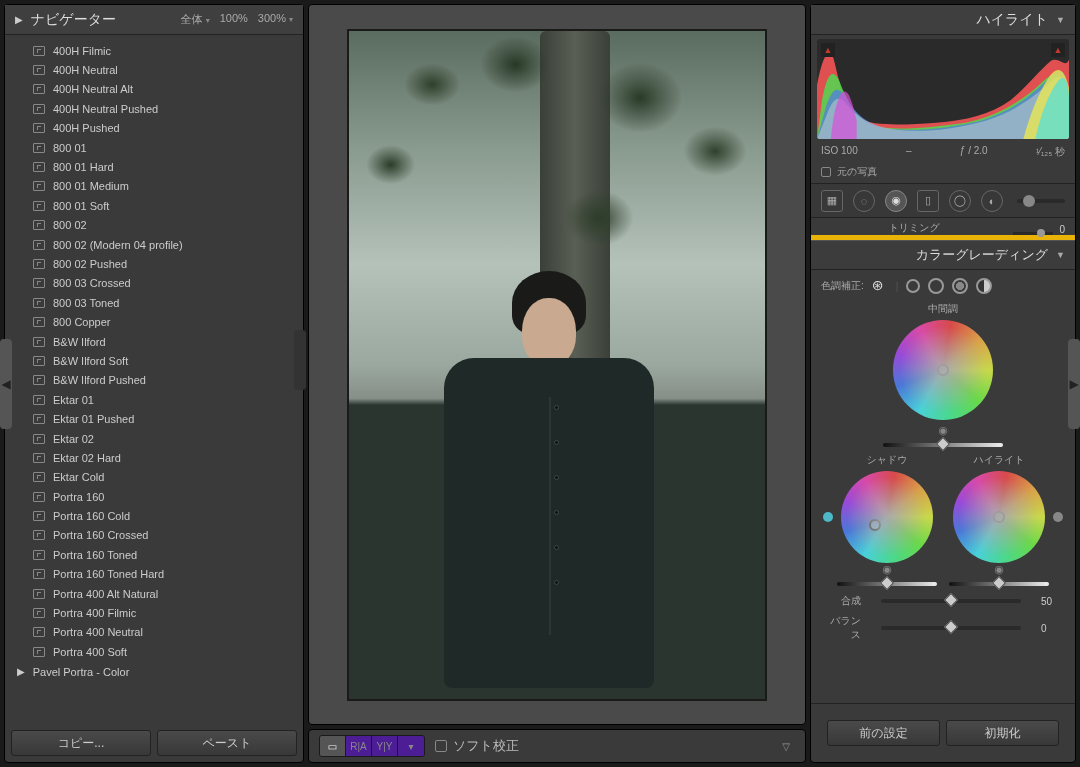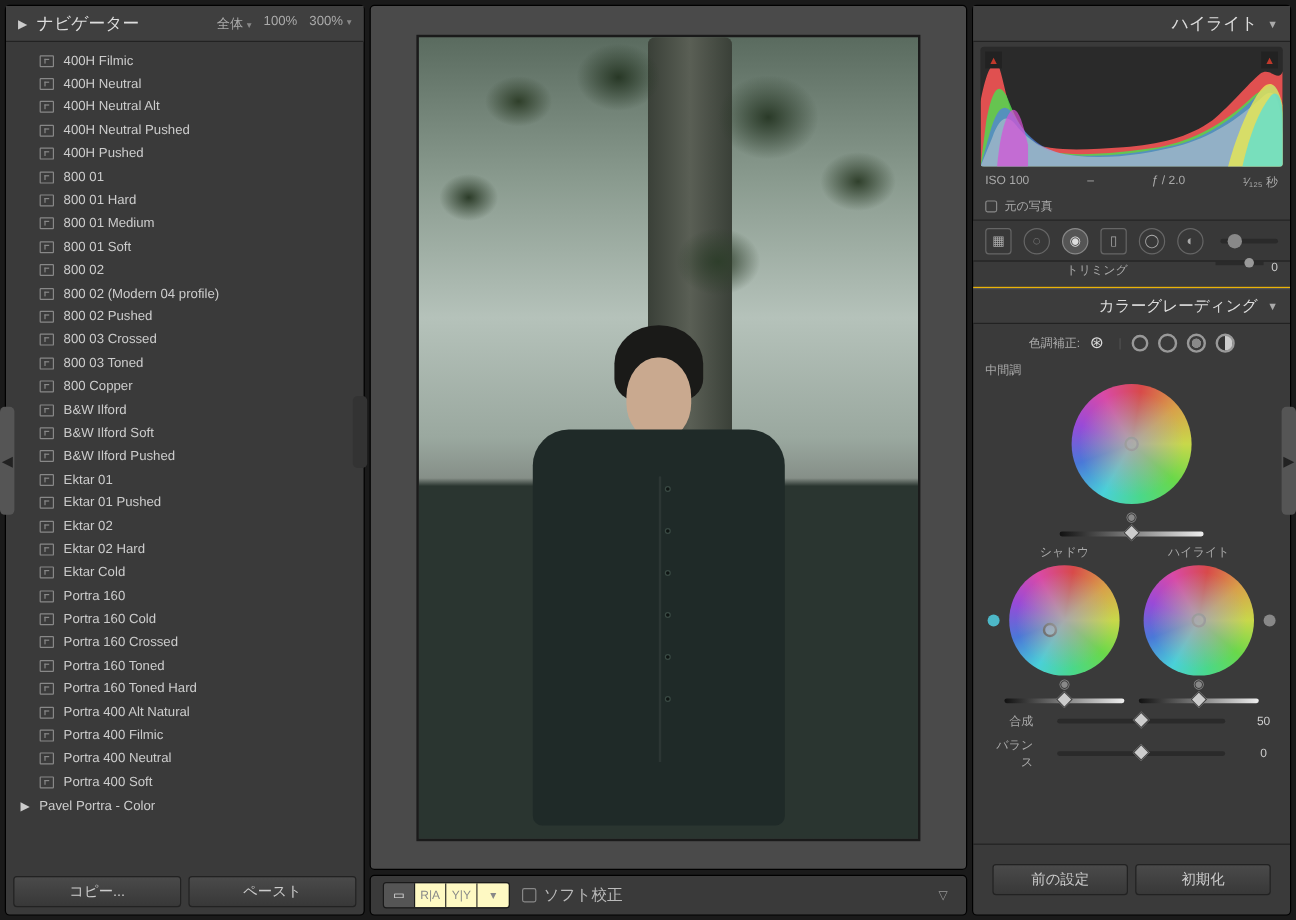--- a/index.html
+++ b/index.html
@@ -47,21 +47,21 @@
  radial-gradient(50px 40px at 60% 28%,#2e3e2b 0%,transparent 70%);}
 .photo .face{position:absolute;left:48%;top:40%;transform:translateX(-50%);width:54px;height:68px;background:#c9a98f;border-radius:48% 48% 44% 44%;}
 .photo .hair{position:absolute;left:48%;top:36%;transform:translateX(-50%);width:74px;height:64px;background:#1a1a18;border-radius:50% 50% 30% 30%;}
 .photo .body{position:absolute;left:48%;top:49%;transform:translateX(-50%);width:210px;height:330px;background:#1f2a28;border-radius:30px 30px 8px 8px;}
 .photo .body::after{content:"";position:absolute;left:50%;top:12%;width:2px;height:72%;background:rgba(255,255,255,.06);}
 .photo .btns{position:absolute;left:50%;top:56%;transform:translateX(-50%);width:6px;height:180px;display:flex;flex-direction:column;justify-content:space-between;}
 .photo .btns i{width:5px;height:5px;background:#0e1412;border-radius:50%;border:1px solid #3a4a44;}
 
 .center-bottom { height:34px; background:#3a3a3a; display:flex; align-items:center; padding:0 10px; gap:10px; border:1px solid #000; border-radius:4px; margin-top:4px;}
 .selector { display:flex; border:1px solid #1a1a1a; border-radius:3px; overflow:hidden;}
-.selector span{width:26px;height:20px;background:#fef9c3;color:#888;font-size:10px;display:flex;align-items:center;justify-content:center;border-right:1px solid #1a1a1a;cursor:pointer;}
+.selector span{width:26px;height:20px;background:#4c1d95;color:#888;font-size:10px;display:flex;align-items:center;justify-content:center;border-right:1px solid #1a1a1a;cursor:pointer;}
 .selector span.on{background:#555;color:#eee;}
 .selector span:last-child{border-right:none;}
 .softproof { display:flex; align-items:center; gap:6px; color:#bbb; font-size:13px; }
 .softproof .cb{width:12px;height:12px;border:1px solid #888;border-radius:2px;}
 .drop-arrow{margin-left:auto;width:18px;height:18px;display:flex;align-items:center;justify-content:center;color:#999;font-size:10px;cursor:pointer;}
 
 
 .histogram { height:100px; background:#2a2a2a; margin:4px 6px; position:relative; border-radius:3px; overflow:hidden;}
 .histogram svg{width:100%;height:100%;}
 .hist-corner{position:absolute;top:4px;width:14px;height:14px;background:#222;display:flex;align-items:center;justify-content:center;}
@@ -72,59 +72,59 @@
 .hist-orig { display:flex; align-items:center; gap:6px; padding:4px 10px; font-size:10px; color:#aaa; border-bottom:1px solid #222;}
 .hist-orig .cb{width:10px;height:10px;border:1px solid #888;border-radius:2px;}
 
 .tool-strip { height:34px; display:flex; align-items:center; gap:10px; padding:0 10px; border-bottom:1px solid #222; background:#383838;}
 .tool{width:22px;height:22px;border:1px solid #666;border-radius:11px;display:flex;align-items:center;justify-content:center;color:#aaa;font-size:11px;cursor:pointer;}
 .tool.rect{border-radius:3px;}
 .tool.active{background:#555;color:#ddd;border-color:#888;}
 .mini-slider{flex:1;height:4px;background:#2a2a2a;border-radius:2px;position:relative;margin-left:4px;}
 .mini-slider .knob{position:absolute;left:6px;top:-4px;width:12px;height:12px;background:#888;border-radius:50%;}
 
-.trim-row { height:22px; display:flex; align-items:flex-start; font-size:10px; color:#aaa; padding:0 10px; border-bottom:1px solid #eab308;}
+.trim-row { height:22px; display:flex; align-items:flex-end; font-size:10px; color:#aaa; padding:0 10px; border-bottom:5px solid #eab308;}
 .trim-row .lbl{flex:1;text-align:center;}
 .trim-row .val{color:#ccc;}
 .trim-row .dash{width:40px;height:3px;background:#2a2a2a;margin:0 6px;position:relative;}
 .trim-row .dash .k{position:absolute;left:60%;top:-3px;width:8px;height:8px;background:#999;border-radius:50%;}
 
 .section-header { height:30px; display:flex; align-items:center; justify-content:flex-end; padding:0 10px; color:#ddd; font-size:13px; border-top:1px solid #555; border-bottom:1px solid #222; background:#3c3c3c;}
 .section-header .tri{margin-left:8px;font-size:9px;color:#aaa;}
 
 .cg-panel { flex:1; overflow:hidden; padding:8px 10px; }
-.correction-row { display:flex; align-items:center; justify-content:center; gap:8px; font-size:10px; color:#aaa; margin-bottom:8px;}
+.correction-row { display:flex; align-items:center; justify-content:flex-start; gap:8px; font-size:10px; color:#aaa; margin-bottom:8px;}
 .correction-row .sep{color:#555;}
 .cmode{width:16px;height:16px;border:2px solid #999;border-radius:50%;cursor:pointer;}
 .cmode.small{width:14px;height:14px;}
 .cmode.filled{background:radial-gradient(circle,#888 45%,transparent 48%);}
 .cmode.tri3{border:none;font-size:14px;line-height:1;color:#ddd;}
 
-.zone-label { font-size:10px; color:#aaa; margin:4px 0;}
+.zone-label { text-align:center; font-size:10px; color:#aaa; margin:4px 0;}
 .wheel-wrap { display:flex; justify-content:center; position:relative; margin-bottom:4px;}
 .wheel { width:100px; height:100px; border-radius:50%; background:conic-gradient(from 90deg,#c8d84a,#6ad84a,#4ad88a,#4ad0d8,#4a78d8,#984ad8,#d84aa8,#d84a4a,#d8a04a,#c8d84a); position:relative;}
 .wheel::after{content:"";position:absolute;inset:0;background:radial-gradient(circle,#aaa 0%,rgba(170,170,170,.7) 20%,transparent 62%);border-radius:50%;}
 .wheel .marker{position:absolute;width:12px;height:12px;border:2px solid #333;border-radius:50%;background:rgba(255,255,255,.3);}
 .wheel .marker.center{left:50%;top:50%;transform:translate(-50%,-50%);}
 .wheel-side{position:absolute;right:-18px;top:50%;transform:translateY(-50%);width:10px;height:10px;background:#888;border-radius:50%;}
 .wheel-side.teal{background:#4db8c8;right:auto;left:-18px;}
 
 .lum-slider { width:120px; height:4px; background:linear-gradient(90deg,#111,#eee); margin:6px auto 2px; position:relative; border-radius:2px;}
 .lum-slider .k{position:absolute;left:50%;top:-4px;width:10px;height:10px;background:#ccc;border:1px solid #444;transform:translateX(-50%) rotate(45deg);}
 .eye{text-align:center;color:#888;font-size:11px;}
 
 .two-wheels { display:flex; gap:12px; justify-content:center; }
 .two-wheels .col{display:flex;flex-direction:column;align-items:center;}
 .two-wheels .wheel{width:92px;height:92px;}
 
 .value-row { display:flex; align-items:center; gap:20px; font-size:10px; color:#aaa; margin-top:6px;}
 .value-row .lbl{width:40px;text-align:right;}
 .value-row .slider{flex:1;height:4px;background:#2a2a2a;position:relative;border-radius:2px;}
 .value-row .slider .k{position:absolute;top:-4px;width:10px;height:10px;background:#ccc;border:1px solid #444;transform:translateX(-50%) rotate(45deg);}
-.value-row .val{width:24px;text-align:center;color:#ccc;}
+.value-row .val{width:24px;text-align:left;color:#ccc;}
 
 .right-bottom { display:flex; gap:6px; padding:16px; border-top:1px solid #222;}
 
 .edge-handle{position:absolute;top:50%;transform:translateY(-50%);width:12px;height:90px;background:#555;border-radius:4px;display:flex;align-items:center;justify-content:center;color:#222;font-size:12px;cursor:pointer;}
 .edge-handle.left{left:0;} .edge-handle.right{right:0;}
 .edge-handle.l2{left:294px;height:60px;top:360px;background:#333;}
 
 </style>
 </head>
 <body>

